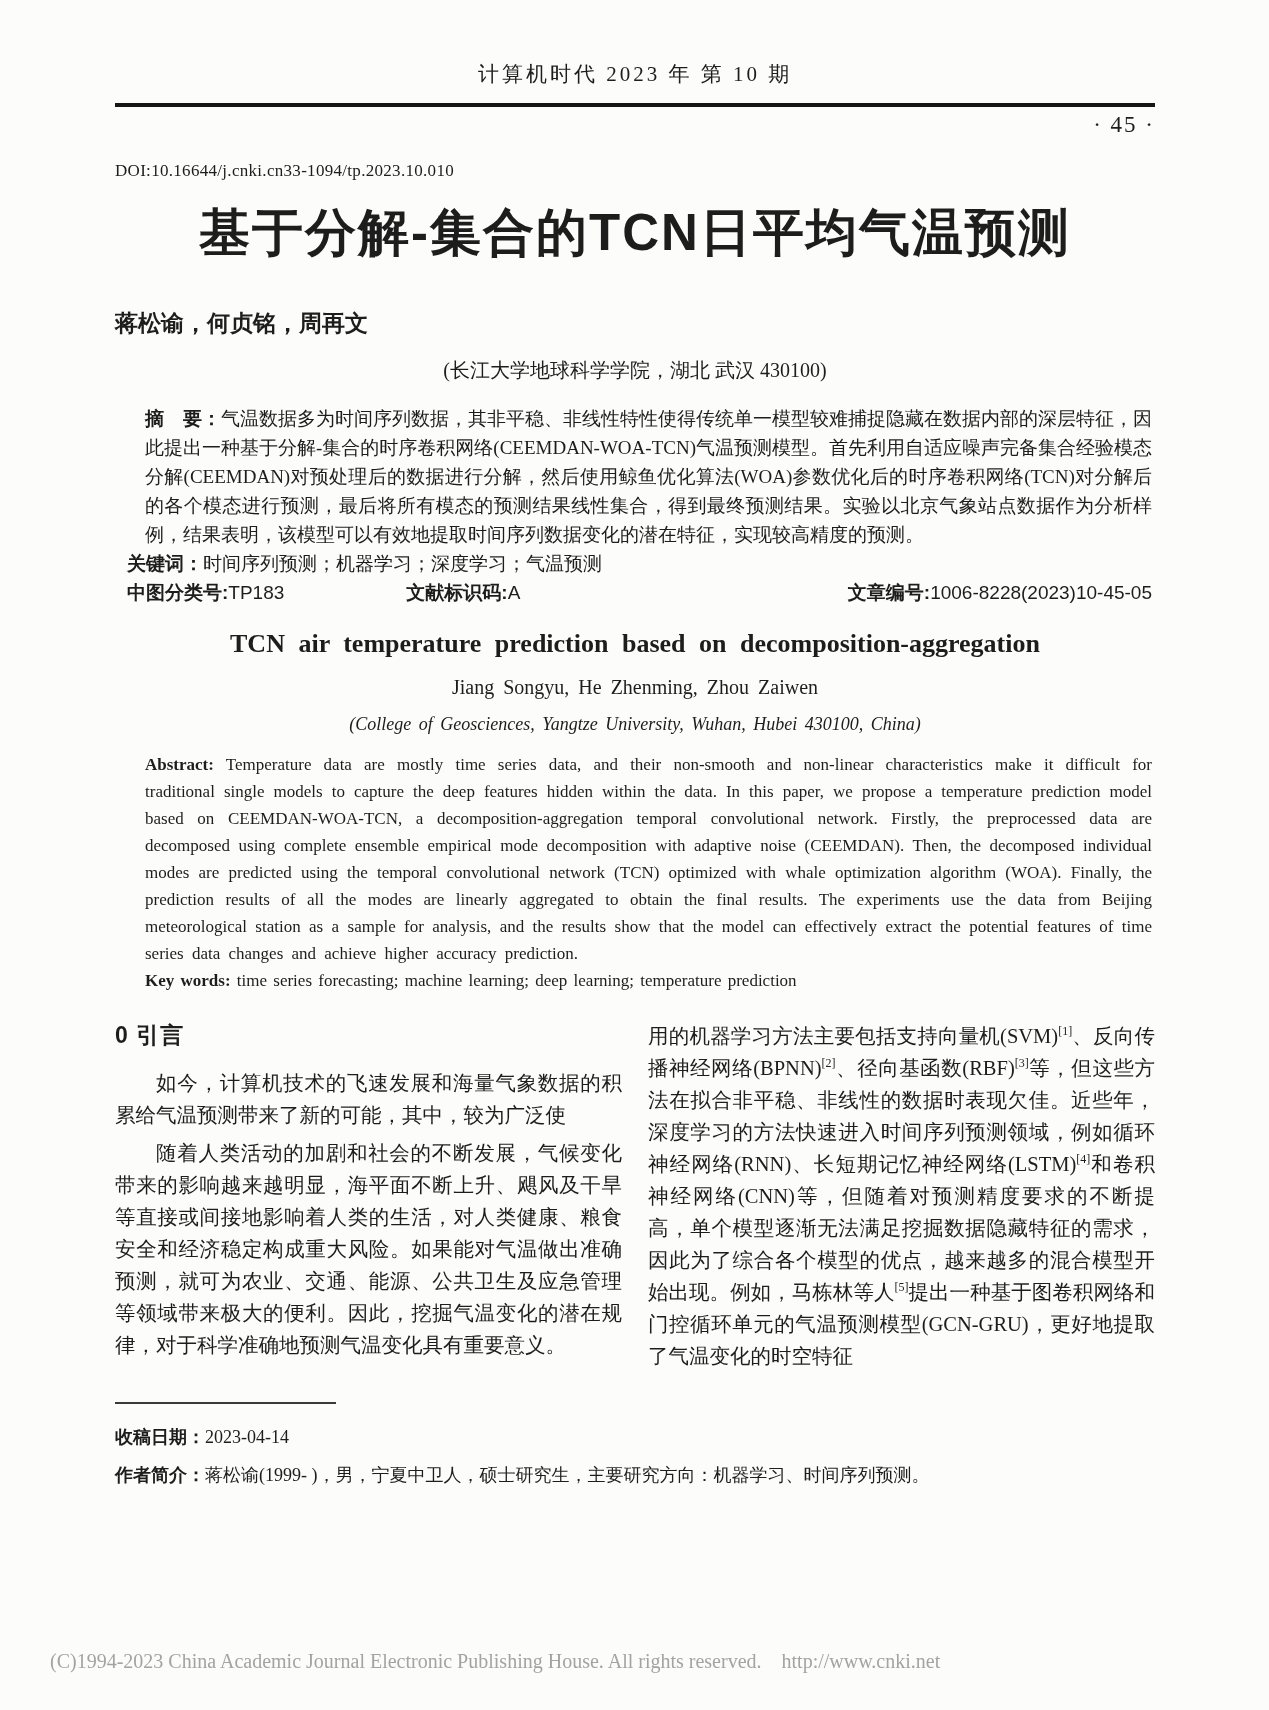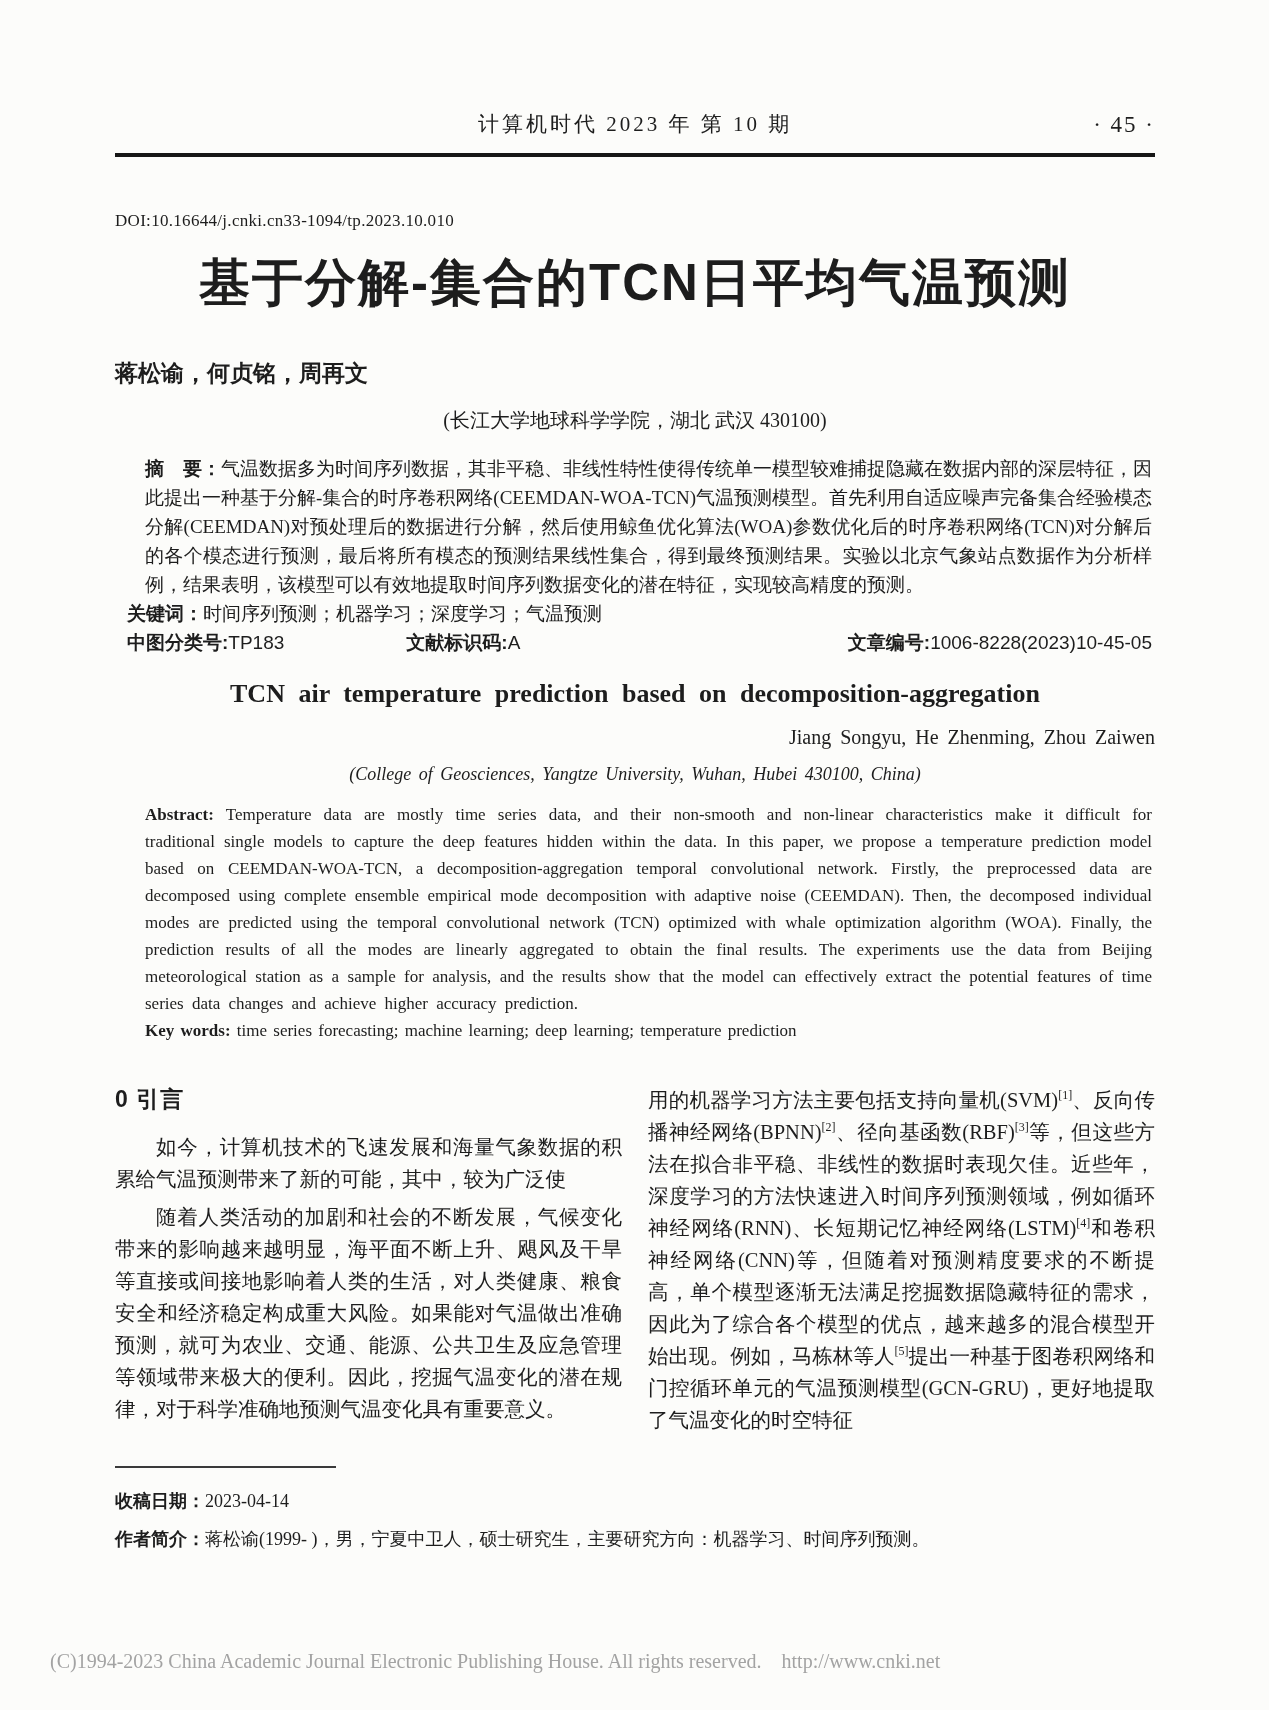--- a/index.html
+++ b/index.html
@@ -9,21 +9,21 @@
     width:1269px; height:1710px;
     margin:0 auto;
     background:#fcfcfa;
     color:#1d1d1d;
     font-family:"Liberation Serif","DejaVu Serif",serif;
     overflow:hidden;
   }
   .content { padding:0 114px 0 115px; }
 
   
-  .page-header { position:relative; padding-top:110px; }
+  .page-header { position:relative; padding-top:60px; }
   .journal-line { text-align:center; font-size:21px; letter-spacing:3px; }
   .page-number { position:absolute; right:0; top:112px; font-size:23px; letter-spacing:2px;text-align:center; }
   .header-rule { height:4px; background:#161616; margin-top:15px; }
 
   .doi-line { margin-top:54px; font-size:17px; letter-spacing:0.3px; }
 
   
   .title-cn {
     margin-top:26px; text-align:center;
     font-family:"Liberation Sans","DejaVu Sans",sans-serif;
@@ -49,30 +49,30 @@
   .classification {
     display:flex; margin:0 3px 0 12px;
     font-family:"Liberation Sans","DejaVu Sans",sans-serif;
     font-size:19px; line-height:29px;
   }
   .classification .item2 { margin-left:122px; }
   .classification .item3 { margin-left:auto; }
 
   
   .title-en { margin-top:22px; text-align:center; font-weight:bold; font-size:26px; word-spacing:7px; }
-  .authors-en { margin-top:17px; text-align:right; font-size:20px; word-spacing:4px; }
+  .authors-en { margin-top:17px; text-align:center; font-size:20px; word-spacing:4px; }
   .affiliation-en { margin-top:15px; text-align:center; font-style:italic; font-size:18px; word-spacing:3px; }
   .abstract-en {
     margin:16px 3px 0 30px;
     font-size:17px; line-height:27px; text-align:justify; word-spacing:4px;
   }
   .keywords-en { margin:0 3px 0 30px; font-size:17px; line-height:27px; word-spacing:2px; }
 
   
-  .columns { display:flex; gap:26px; margin-top:40px; }
+  .columns { display:flex; gap:26px; margin-top:26px; }
   .col { flex:1 1 0; min-width:0; }
   .section-heading {
     font-family:"Liberation Sans","DejaVu Sans",sans-serif;
     font-weight:bold; font-size:23px; margin:0 0 16px 0; letter-spacing:1px;
   }
   .col p { margin:0; font-size:20.5px; line-height:32px; text-align:justify; text-indent:2em; }
   .col p + p { margin-top:6px; }
   .col p.no-indent { text-indent:0; }
   sup.ref { font-size:12px; line-height:0; }
 

